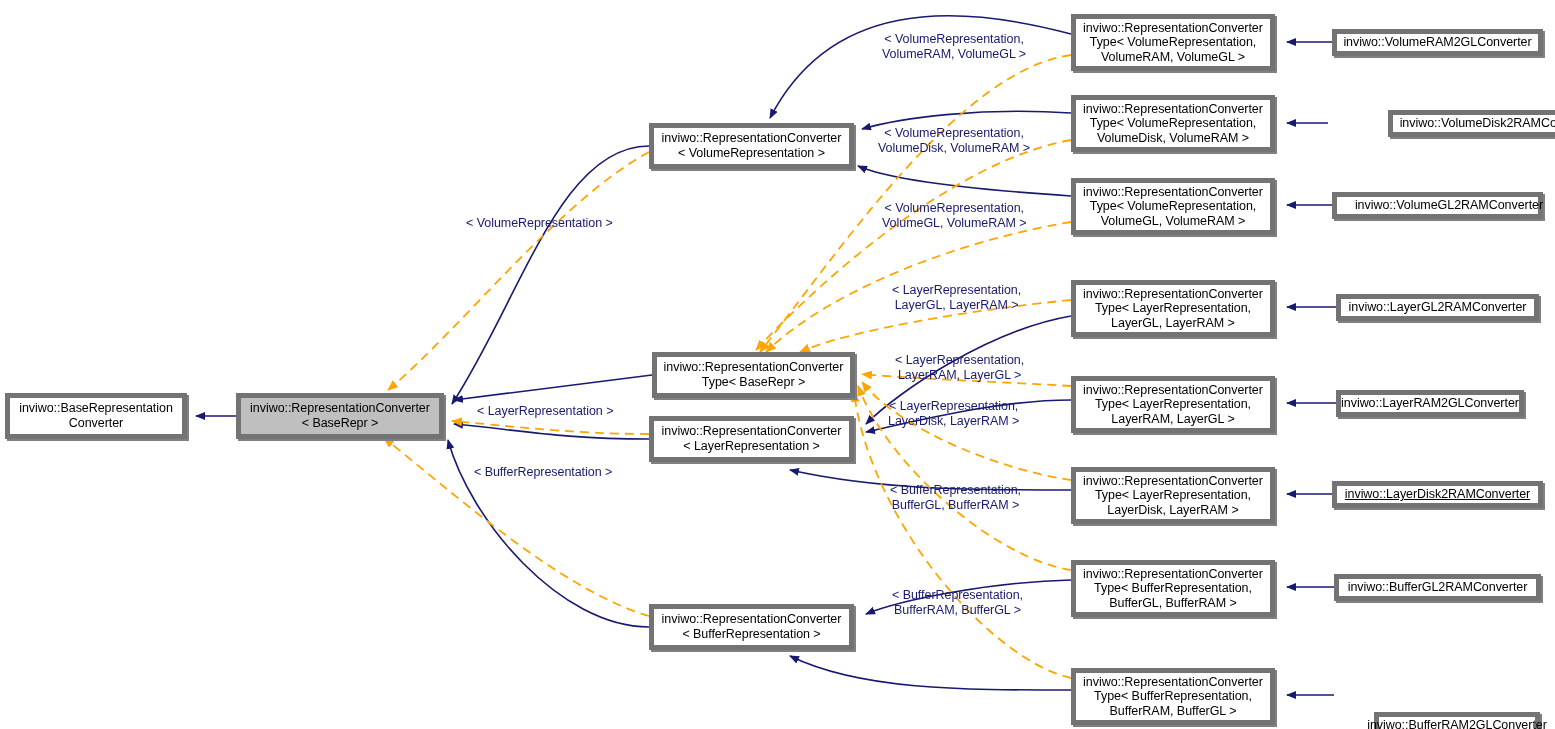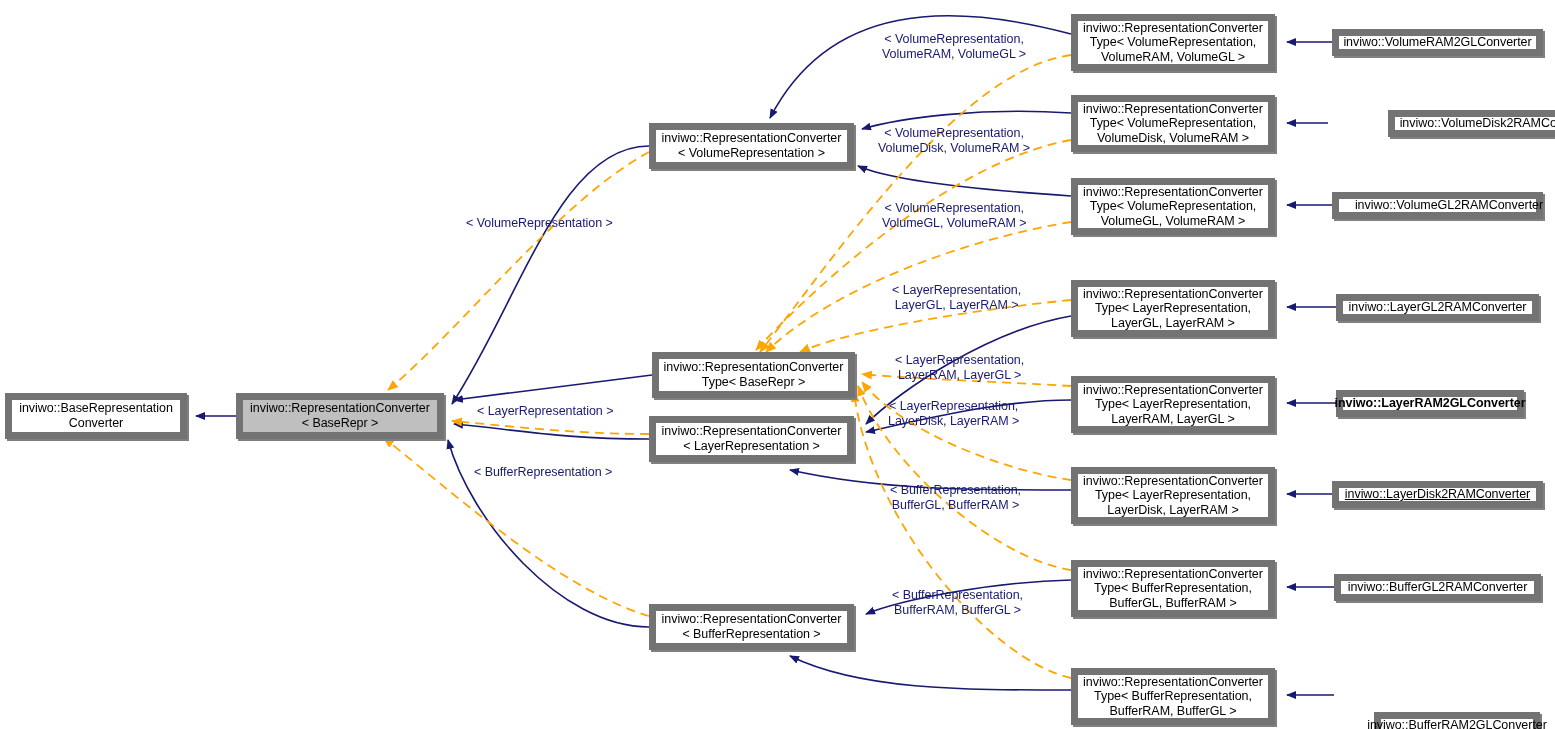--- a/index.html
+++ b/index.html
@@ -17,21 +17,21 @@
   }
   #edges-layer {
     position: absolute;
     left: 0; top: 0;
     width: 1555px;
     height: 729px;
   }
   .node {
     position: absolute;
     box-sizing: border-box;
-    border: 7px solid #737373;
+    border: 5px solid #737373;
     background: #ffffff;
     color: #000000;
     font-size: 12.5px;
     line-height: 14.6px;
     text-align: center;
     display: flex;
     flex-direction: column;
     align-items: center;
     justify-content: center;
     box-shadow: 2px 2px 0 0 #808080;
@@ -117,21 +117,21 @@
       <div class="node" style="left: 1071px; top: 178px; width: 204px; height: 57px;"><span class="nline">inviwo::RepresentationConverter</span><span class="nline">Type&lt; VolumeRepresentation,</span><span class="nline">VolumeGL, VolumeRAM &gt;</span></div>
       <div class="node" style="left: 1071px; top: 280px; width: 204px; height: 57px;"><span class="nline">inviwo::RepresentationConverter</span><span class="nline">Type&lt; LayerRepresentation,</span><span class="nline">LayerGL, LayerRAM &gt;</span></div>
       <div class="node" style="left: 1071px; top: 376px; width: 204px; height: 57px;"><span class="nline">inviwo::RepresentationConverter</span><span class="nline">Type&lt; LayerRepresentation,</span><span class="nline">LayerRAM, LayerGL &gt;</span></div>
       <div class="node" style="left: 1071px; top: 467px; width: 204px; height: 57px;"><span class="nline">inviwo::RepresentationConverter</span><span class="nline">Type&lt; LayerRepresentation,</span><span class="nline">LayerDisk, LayerRAM &gt;</span></div>
       <div class="node" style="left: 1071px; top: 560px; width: 204px; height: 57px;"><span class="nline">inviwo::RepresentationConverter</span><span class="nline">Type&lt; BufferRepresentation,</span><span class="nline">BufferGL, BufferRAM &gt;</span></div>
       <div class="node" style="left: 1071px; top: 668px; width: 204px; height: 57px;"><span class="nline">inviwo::RepresentationConverter</span><span class="nline">Type&lt; BufferRepresentation,</span><span class="nline">BufferRAM, BufferGL &gt;</span></div>
       <div class="node" style="left: 1332px; top: 29px; width: 211px; height: 27px;"><span class="nline">inviwo::VolumeRAM2GLConverter</span></div>
       <div class="node" style="left: 1388px; top: 110px; width: 219px; height: 27px;"><span class="nline">inviwo::VolumeDisk2RAMConverter</span></div>
       <div class="node" style="left: 1332px; top: 192px; width: 211px; height: 27px; padding-left: 23px;"><span class="nline">inviwo::VolumeGL2RAMConverter</span></div>
       <div class="node" style="left: 1336px; top: 294px; width: 203px; height: 27px;"><span class="nline">inviwo::LayerGL2RAMConverter</span></div>
-      <div class="node" style="left: 1336px; top: 390px; width: 188px; height: 27px; font-weight: bold;"><span class="nline">inviwo::LayerRAM2GLConverter</span></div>
+      <div class="node" style="left: 1336px; top: 390px; width: 188px; height: 27px;"><span class="nline">inviwo::LayerRAM2GLConverter</span></div>
       <div class="node" style="left: 1332px; top: 481px; width: 211px; height: 27px; text-decoration: underline;"><span class="nline">inviwo::LayerDisk2RAMConverter</span></div>
       <div class="node" style="left: 1334px; top: 574px; width: 207px; height: 27px;"><span class="nline">inviwo::BufferGL2RAMConverter</span></div>
       <div class="node" style="left: 1334px; top: 712px; width: 166px; height: 27px; margin-left: 40px;"><span class="nline">inviwo::BufferRAM2GLConverter</span></div>
     </div>
   <div id="labels-layer">
       <div class="edge-label" style="left: 466px; top: 216px;"><div>&lt; VolumeRepresentation &gt;</div></div>
       <div class="edge-label" style="left: 477px; top: 404px;"><div>&lt; LayerRepresentation &gt;</div></div>
       <div class="edge-label" style="left: 474px; top: 465px;"><div>&lt; BufferRepresentation &gt;</div></div>
       <div class="edge-label" style="left: 882px; top: 32px;"><div>&lt; VolumeRepresentation,</div><div>VolumeRAM, VolumeGL &gt;</div></div>
       <div class="edge-label" style="left: 878px; top: 126px;"><div>&lt; VolumeRepresentation,</div><div>VolumeDisk, VolumeRAM &gt;</div></div>

